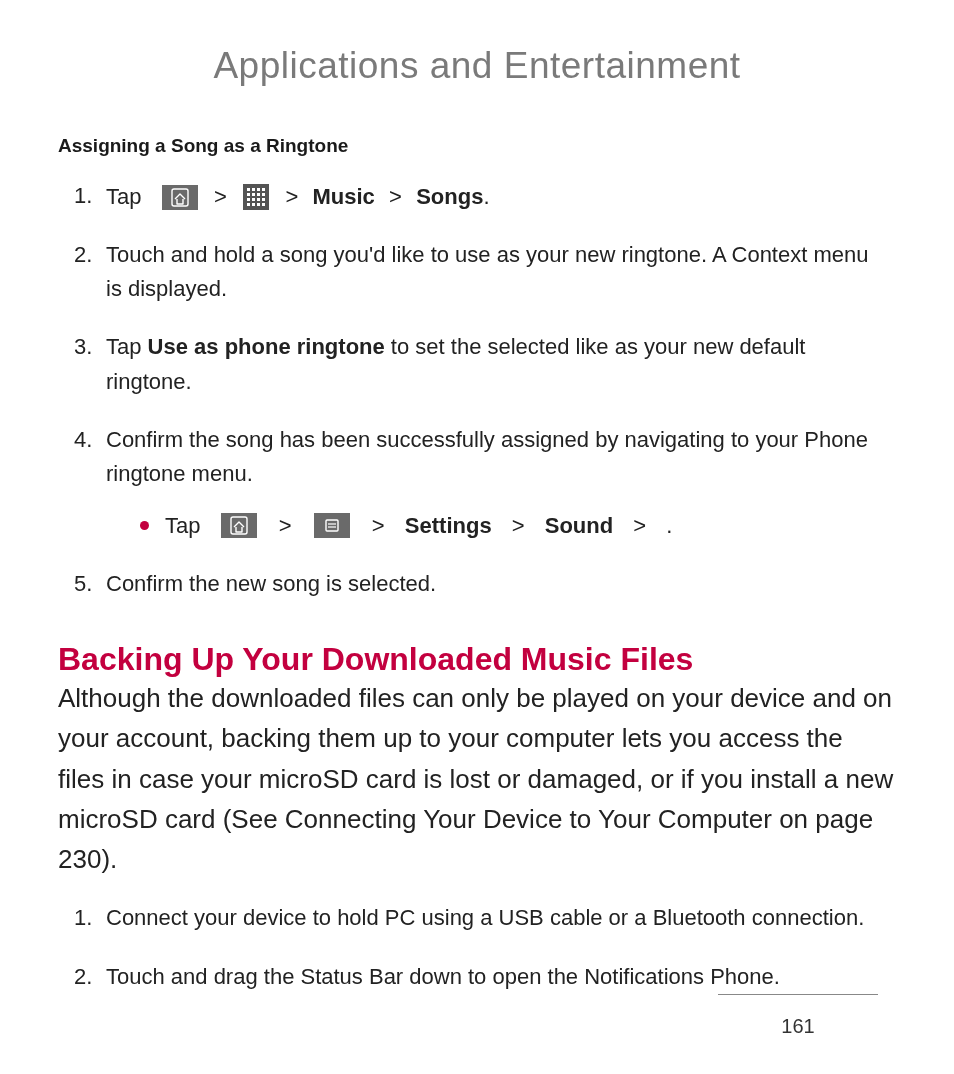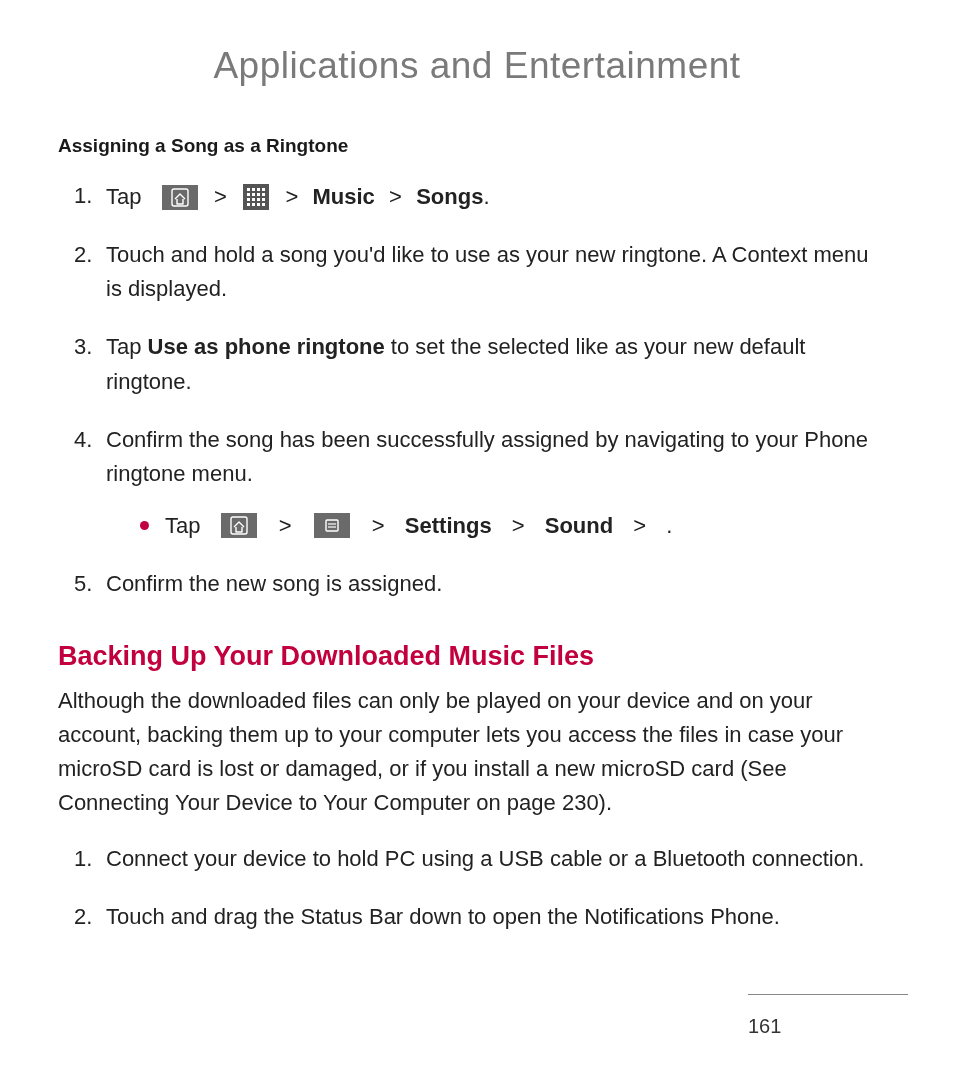--- a/index.html
+++ b/index.html
@@ -21,28 +21,27 @@
     letter-spacing: 0.5px;
     margin-bottom: 48px;
   }
   .subhead {
     font-size: 19px;
     font-weight: 700;
     color: #1a1a1a;
     margin-bottom: 22px;
   }
   .section-head {
-    font-size: 27px;
+    font-size: 32px;
     font-weight: 700;
     color: #c3003f;
     margin-top: 40px;
-    margin-bottom: 12px;
   }
   .para {
-    font-size: 22px;
+    font-size: 26px;
     line-height: 1.55;
     color: #222;
     margin-bottom: 22px;
   }
   ol.steps {
     list-style: none;
     counter-reset: step;
     margin: 16px;
   }
   ol.steps > li {
@@ -92,23 +91,23 @@
     margin: 0 2px;
   }
   .icon svg { display: block; }
   .icon-grid {
     width: 26px;
     height: 26px;
     vertical-align: -5px;
   }
   .pagefoot {
     position: absolute;
-    right: 46px;
+    right: 76px;
     bottom: 36px;
-    text-align: left;
+    text-align: center;
   }
   .pagefoot .rule {
     width: 160px;
     height: 1px;
     background: #888;
     margin-left: auto;
     margin-bottom: 20px;
   }
   .pagefoot .num {
     font-size: 20px;
@@ -202,21 +201,21 @@
         </span>
         &nbsp;<span class="chev">&gt;</span>&nbsp;
         <span class="b">Settings</span>
         &nbsp;<span class="chev">&gt;</span>&nbsp;
         <span class="b">Sound</span>
         &nbsp;<span class="chev">&gt;</span>&nbsp;
         <span>.</span>
       </div>
     </li>
 
-    <li>Confirm the new song is assigned.</li>
+    <li>Confirm the new song is selected.</li>
 
   </ol>
 
   <h2 class="section-head">Backing Up Your Downloaded Music Files</h2>
 
   <p class="para">Although the downloaded  files can only be played on your device and on your account, backing them up to your computer lets you access the files in case your microSD card is lost or damaged, or if you install a new microSD card (See Connecting Your Device to Your Computer on page 230).</p>
 
   <ol class="steps">
     <li>Connect your device to hold PC using a USB cable or a Bluetooth connection.</li>
     <li>Touch and drag the Status Bar down to open the Notifications Phone.</li>

